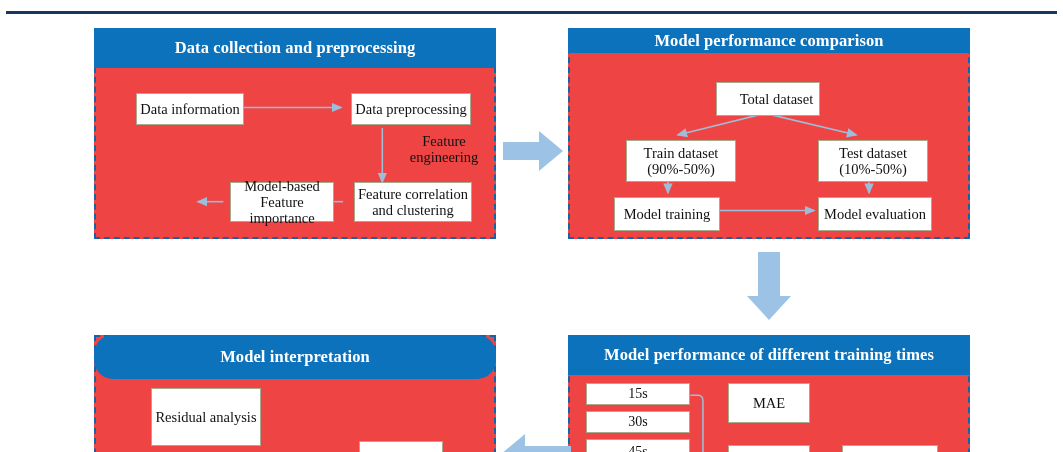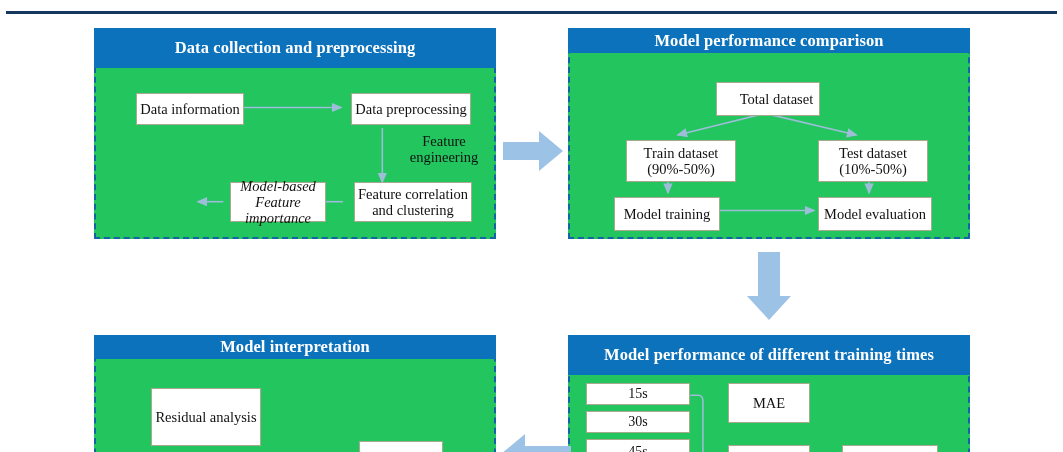--- a/index.html
+++ b/index.html
@@ -33,21 +33,21 @@
     width: 1051px;
     height: 3px;
     background: #16375e;
   }
 
   
   .panel {
     position: absolute;
     box-sizing: border-box;
     border: 2px dashed #1464a5;
-    background: #22c55e;
+    background: #ef4444;
   }
   .panel-header {
     position: absolute;
     left: -2px;
     top: -2px;
     box-sizing: border-box;
     background: #0d72bc;
     color: #ffffff;
     font-weight: bold;
     font-size: 16.5px;
@@ -64,21 +64,21 @@
     width: 100%;
     height: 100%;
   }
 
   
   #panel-data      { left: 94px;  top: 28px;  width: 402px; height: 211px; }
   #panel-data .panel-header      { width: 402px; height: 40px; }
   #panel-model     { left: 568px; top: 28px;  width: 402px; height: 211px; }
   #panel-model .panel-header     { width: 402px; height: 25px; }
   #panel-interp    { left: 94px;  top: 335px; width: 402px; height: 140px; }
-  #panel-interp .panel-header    { width: 402px; height: 24px; }
+  #panel-interp .panel-header    { width: 402px; height: 44px; border-radius: 19px; }
   #panel-times     { left: 568px; top: 335px; width: 402px; height: 140px; }
   #panel-times .panel-header     { width: 402px; height: 40px; }
 
   
   .node {
     position: absolute;
     box-sizing: border-box;
     border: 1.4px solid #a7aa8c;
     background: #ffffff;
     display: flex;
@@ -149,21 +149,21 @@
       <div class="node" style="left:40px; top:63px; width:108px; height:32px;">Data information</div>
 
       <div class="node" style="left:255px; top:63px; width:120px; height:32px;">Data preprocessing</div>
 
       <div class="caption" style="left:300px; top:103px; width:96px;">Feature
 engineering</div>
 
       <div class="node" style="left:258px; top:152px; width:118px; height:40px;">Feature correlation
 and clustering</div>
 
-      <div class="node" style="left:134px; top:152px; width:96px; height:40px;font-style:italic;">Model-based
+      <div class="node" style="left:134px; top:152px; width:104px; height:40px;">Model-based
 Feature importance</div>
 
     </div>
   </div>
 
   <div class="panel" id="panel-model">
     <div class="panel-header">Model performance comparison</div>
 
     <div class="panel-body">
 

